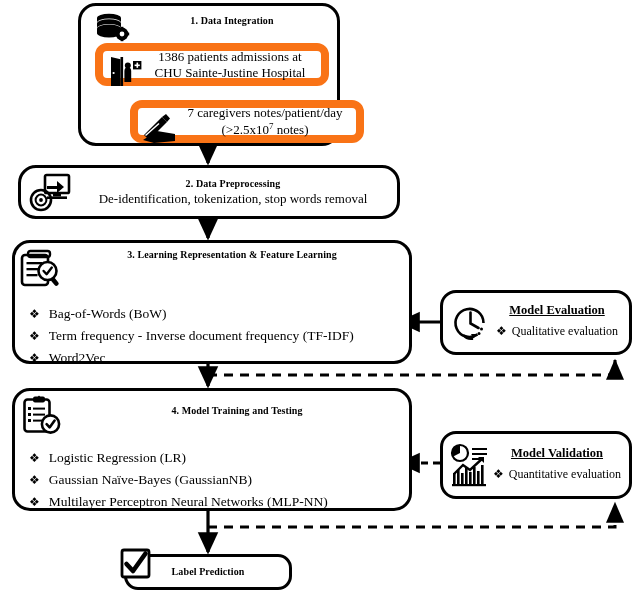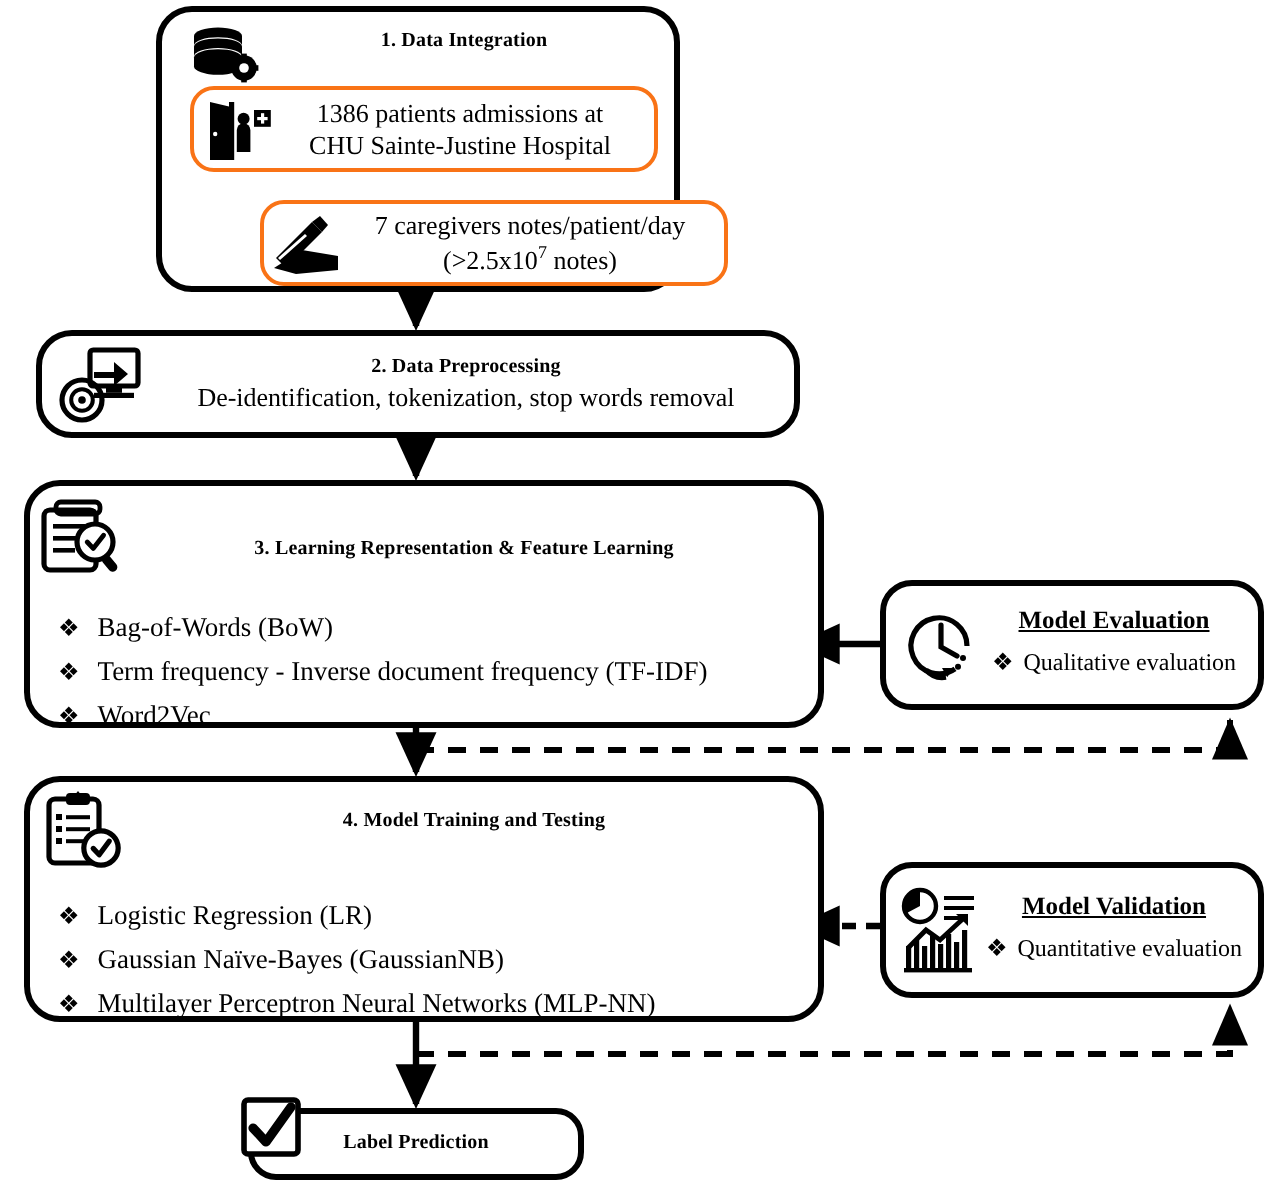--- a/index.html
+++ b/index.html
@@ -10,21 +10,21 @@
   }
   #stage{position:absolute;left:0;top:0;width:640px;height:593px;}
 
   
   .box{
     position:absolute;box-sizing:border-box;
     border:3px solid #000;border-radius:18px;background:#fff;
   }
   .subbox{
     position:absolute;box-sizing:border-box;
-    border:2px solid #f97316;border-radius:12px;background:#fff;
+    border:8px solid #f97316;border-radius:12px;background:#fff;
   }
 
   .title{
     font-weight:bold;font-size:10px;letter-spacing:.1px;
     text-align:center;white-space:nowrap;
   }
   .subtitle{font-size:13px;text-align:center;white-space:nowrap;}
   .centerwrap{
     position:absolute;left:0;right:0;display:flex;
     flex-direction:column;align-items:center;justify-content:center;
@@ -162,21 +162,21 @@
     <svg class="icon" style="left:4px;top:6px;" width="44" height="42" viewBox="0 0 44 42">
       <rect x="9" y="2" width="22" height="6" rx="2.4" fill="none" stroke="#000" stroke-width="2.4"></rect>
       <rect x="3" y="6" width="26" height="30" rx="3" fill="none" stroke="#000" stroke-width="2.6"></rect>
       <rect x="7.5" y="13" width="16" height="2.3" fill="#000"></rect>
       <rect x="7.5" y="19" width="16" height="2.3" fill="#000"></rect>
       <rect x="7.5" y="25" width="11" height="2.3" fill="#000"></rect>
       <circle cx="28.5" cy="22" r="9" fill="#fff" stroke="#000" stroke-width="2.6"></circle>
       <path d="M24.6,22 L27.6,25.2 L32.8,18.6" fill="none" stroke="#000" stroke-width="2.4" stroke-linecap="round" stroke-linejoin="round"></path>
       <rect x="33.5" y="28" width="4.6" height="9.4" rx="2.2" fill="#000" transform="rotate(-40 35.8 32.7)"></rect>
     </svg>
-    <div class="title" style="position:absolute;left:50px;right:10px;top:26px;">3. Learning Representation &amp; Feature Learning</div>
+    <div class="title" style="position:absolute;left:50px;right:10px;top:6px;">3. Learning Representation &amp; Feature Learning</div>
 
     <div class="bullets" style="top:60px;">
       <div class="bullet-row">
         <span class="bullet-mark">❖</span>
         <span>Bag-of-Words (BoW)</span>
       </div>
       <div class="bullet-row">
         <span class="bullet-mark">❖</span>
         <span>Term frequency - Inverse document frequency (TF-IDF)</span>
       </div>

